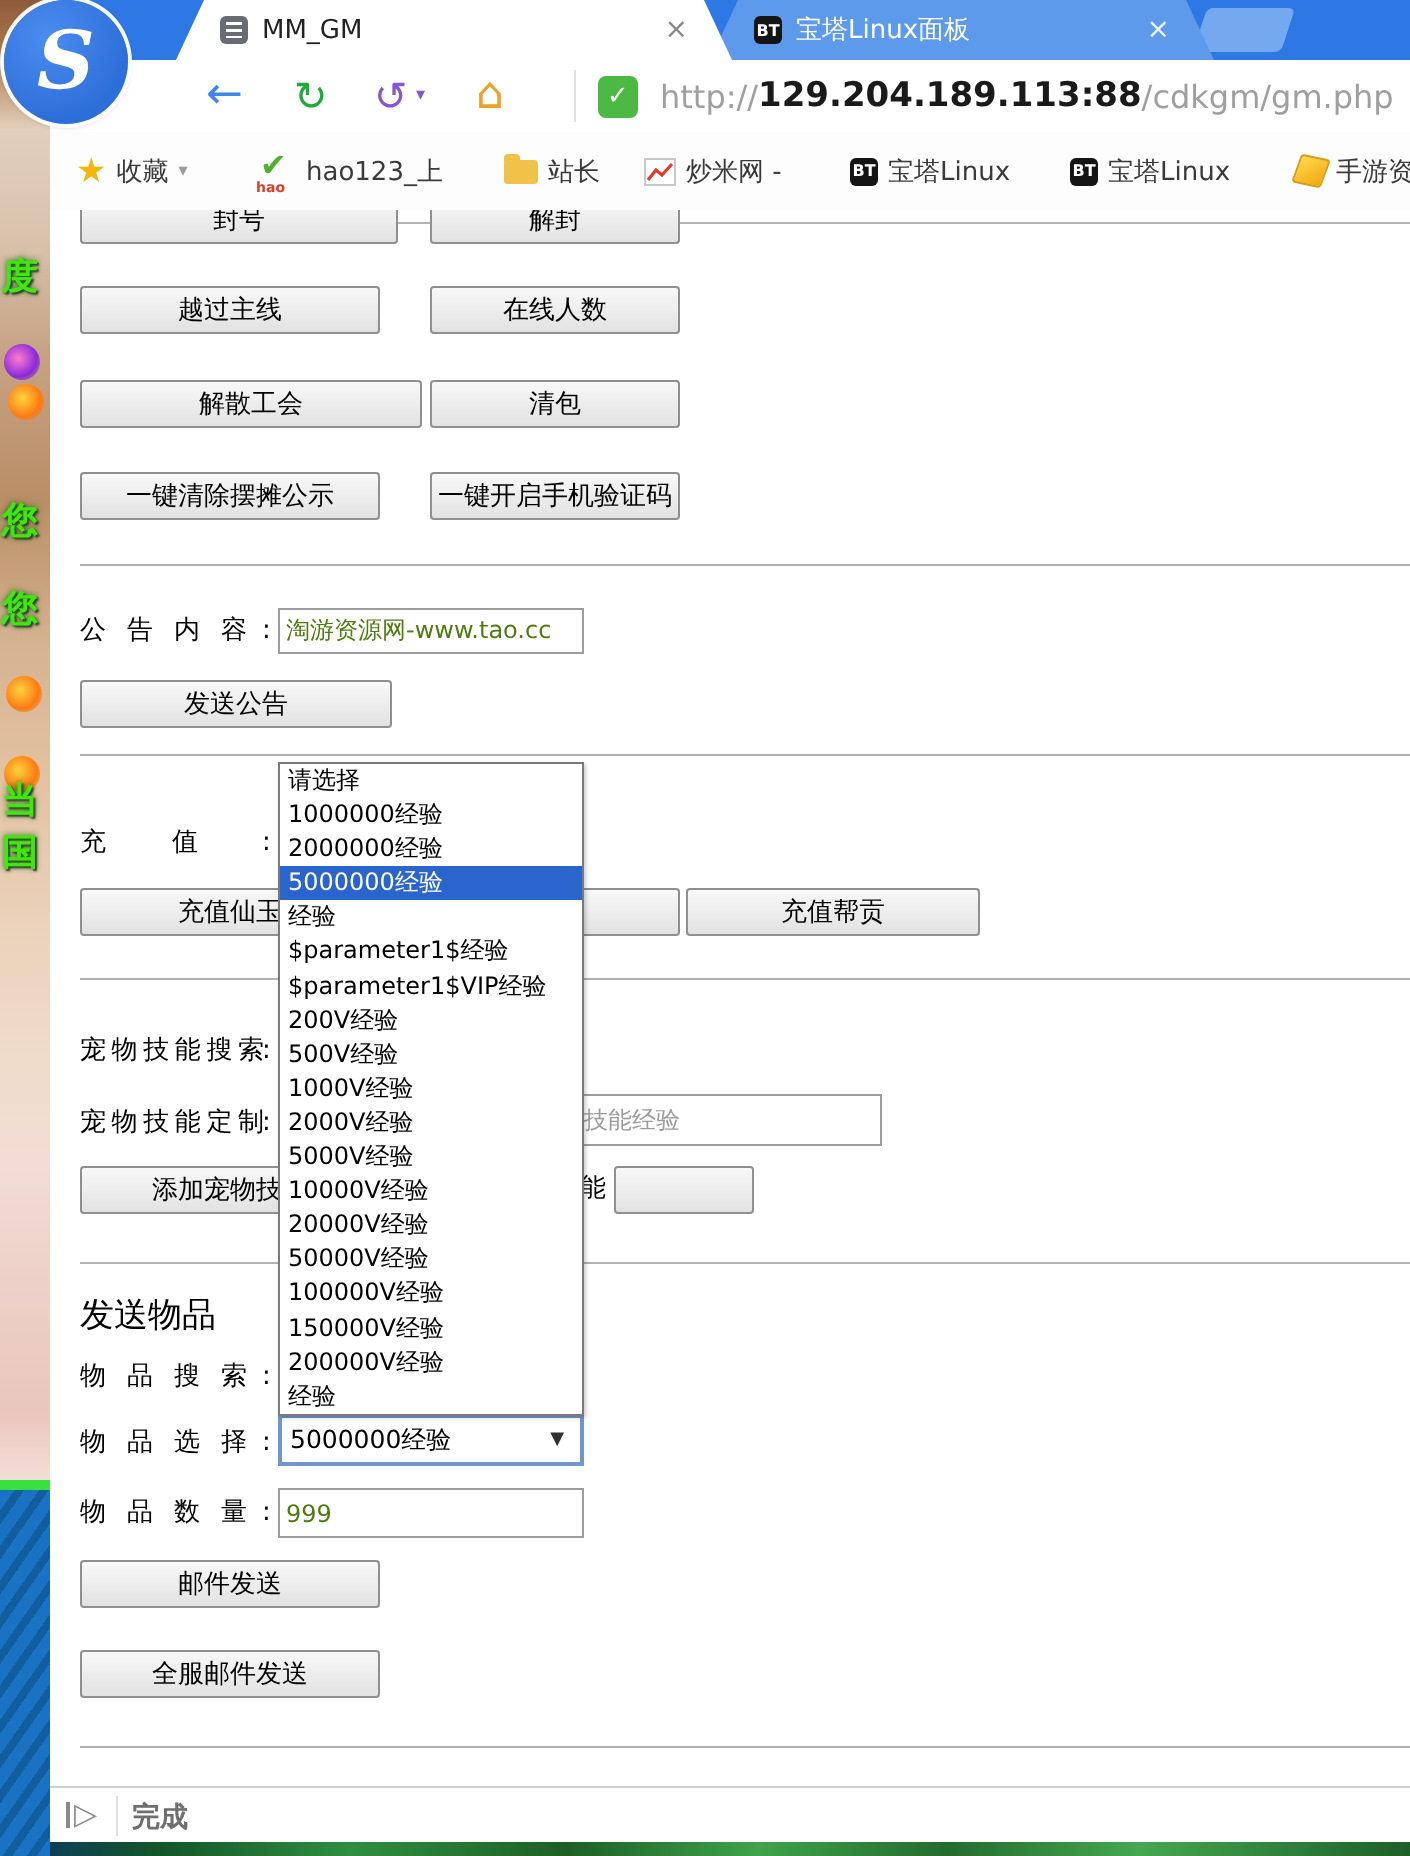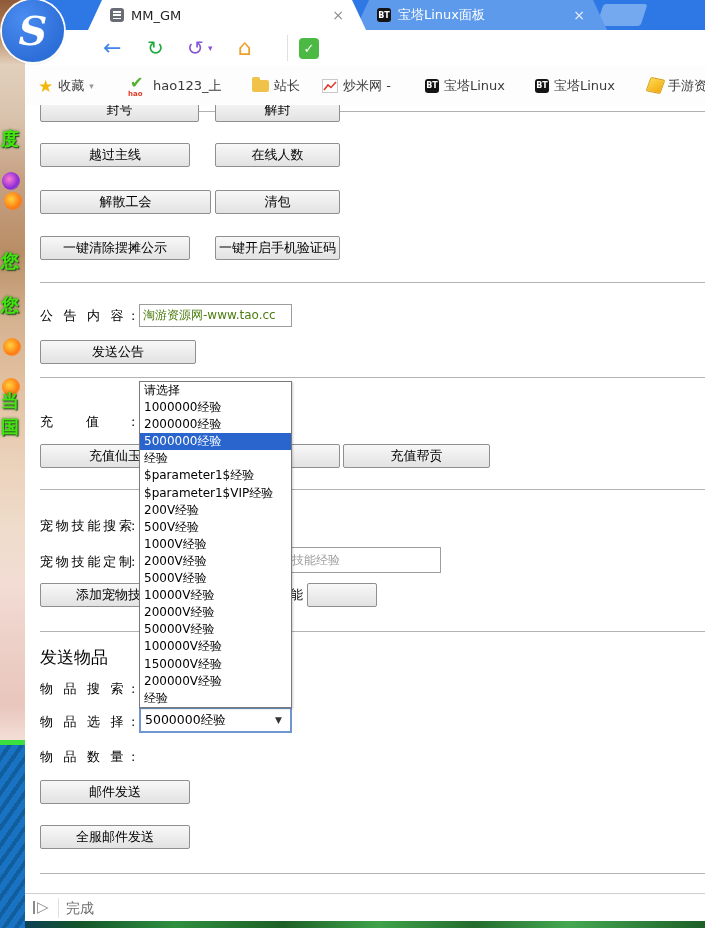--- a/index.html
+++ b/index.html
@@ -102,21 +102,21 @@
   .opt{height:17.1px;line-height:17.1px;font-size:12px;color:#000;padding-left:4px;
     white-space:nowrap;overflow:hidden;}
   .opt.selected{background:#2a64cd;color:#fff;}
 
   
   #statusbar{left:25px;top:893px;width:680px;height:28px;background:#fff;border-top:1px solid #cfcfcf;}
   #status-icon{position:absolute;left:8px;top:6px;display:flex;align-items:center;gap:2px;color:#8a8a8a;}
   #status-icon .vbar{width:2px;height:13px;background:#8a8a8a;}
   #status-icon .tri{font-size:15px;line-height:1;}
   #status-sep{position:absolute;left:33px;top:4px;width:1px;height:20px;background:#e0e0e0;}
-  #status-text{position:absolute;left:41px;top:6px;font-size:14px;color:#6f6f6f;}
+  #status-text{position:absolute;left:41px;top:6px;font-size:14px;color:#6f6f6f;font-weight:bold;}
   #wallpaper{left:25px;top:921px;width:680px;height:7px;
     background:linear-gradient(90deg,#0d3f55 0%,#14552a 8%,#2f8f3f 22%,#1d5f26 38%,#3fa34a 52%,
       #246b2e 66%,#45a851 80%,#1e5f28 100%);}
 </style>
 </head>
 <body>
 
 <div id="screen">
 
   <div id="game-strip" class="abs">
@@ -148,20 +148,25 @@
   </div>
 
   <div id="toolbar" class="abs">
     <span class="navico" id="nav-back">←</span>
     <span class="navico" id="nav-refresh">↻</span>
     <span class="navico" id="nav-undo">↺</span>
     <span class="navico" id="nav-undo-caret">▾</span>
     <span class="navico" id="nav-home">⌂</span>
     <span class="abs" id="addr-sep"></span>
     <span class="abs" id="shield">✓</span>
+    <span class="abs" id="url">
+      <span class="dim">http://</span>
+      <span class="host">129.204.189.113:88</span>
+      <span class="dim">/cdkgm/gm.php</span>
+    </span>
   </div>
   <div id="sogou-logo" class="abs">
       <span class="s">S</span>
     </div>
 
   <div id="bookmarks" class="abs">
     <div class="bm" style="left:13px">
       <span class="star">★</span>
       <span>收藏</span>
       <span class="caret">▾</span>
@@ -255,20 +260,21 @@
 
     <span class="lbl ls4" style="top:609px">物品选择</span>
     <span class="colon" style="top:609px">:</span>
     <div id="item-select" class="abs">
       <span>5000000经验</span>
       <span class="sel-arrow">▼</span>
     </div>
 
     <span class="lbl ls4" style="top:644px">物品数量</span>
     <span class="colon" style="top:644px">:</span>
+    <input class="tinput" style="left: 114px; top: 639px; width: 153px; height: 25px;" value="999">
 
     <button class="btn" style="left:15px;top:720px;width:150px">全服邮件发送</button>
     <button class="btn" style="left:15px;top:675px;width:150px">邮件发送</button>
 
     <div class="hr" style="top:768px"></div>
 
     <div id="dropdown-list" class="abs">
         <div class="opt">请选择</div>
         <div class="opt">1000000经验</div>
         <div class="opt">2000000经验</div>

